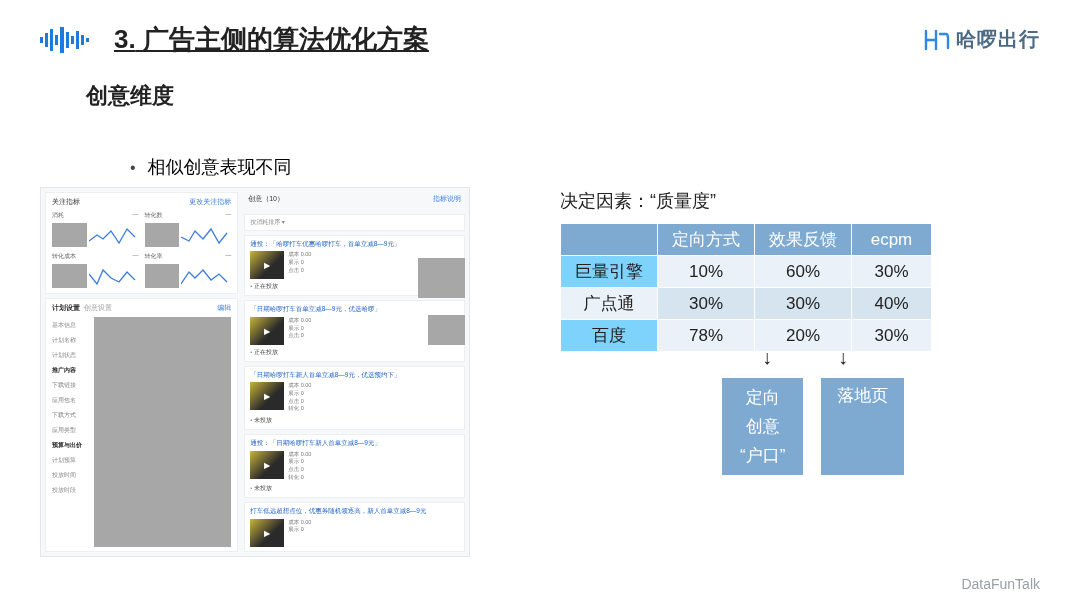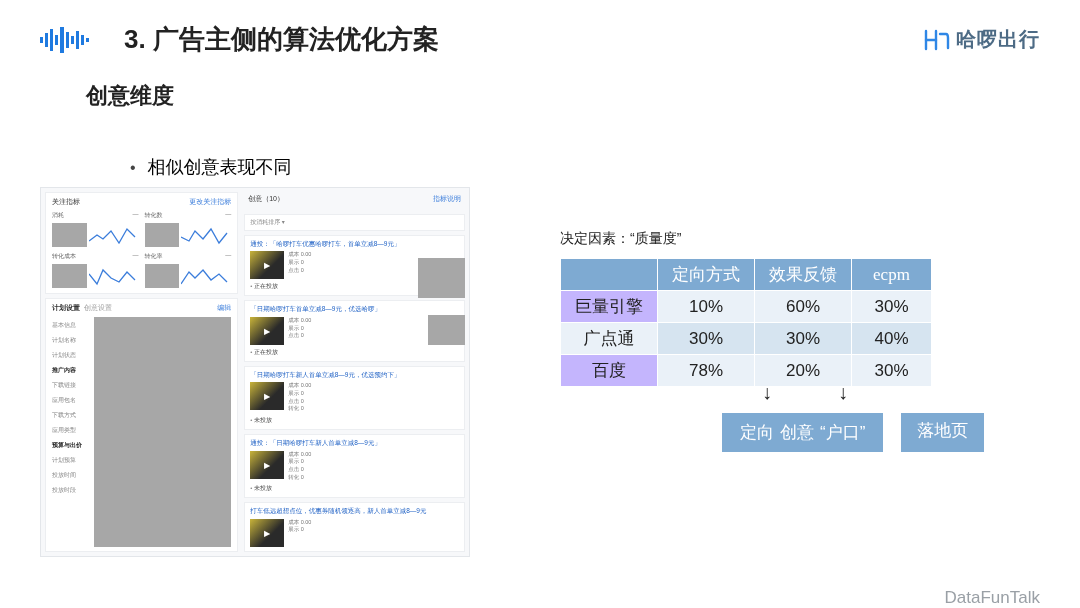--- a/index.html
+++ b/index.html
@@ -1,21 +1,21 @@
 <!DOCTYPE html>
 <html><head>
 <meta charset="utf-8">
 <style>
   * { box-sizing: border-box; margin: 0; padding: 0; }
   html, body { width: 1080px; height: 608px; font-family: "Microsoft YaHei", "PingFang SC", sans-serif; background: #fff; color: #222; }
   .slide { position: relative; width: 1080px; height: 608px; padding: 22px 40px 20px 40px; }
 
   
   .header { display: flex; align-items: center; justify-content: space-between; }
-  .title-wrap { display: flex; align-items: center; gap: 30px; }
+  .title-wrap { display: flex; align-items: center; gap: 20px; text-decoration: underline; }
   .wave-icon svg { display: block; }
   .title { font-size: 26px; font-weight: 700; color: #222; }
   .title .num { color: #222; }
   .brand { display: flex; align-items: center; gap: 6px; }
   .brand-logo { width: 28px; height: 24px; }
   .brand-text { font-size: 20px; font-weight: 700; color: #4d6b85; letter-spacing: 1px; }
 
   .subtitle { font-size: 22px; font-weight: 700; margin: 24px 0 6px 46px; }
   .bullets { margin-left: 90px; font-size: 18px; color: #000000; margin-top: 44px; }
   .bullets li { list-style: none; margin: 8px 0; }
@@ -48,42 +48,42 @@
   .creative-item .ctitle { color:#1c5fc4; margin-bottom:3px; line-height:1.3; }
   .creative-item .thumbrow { display:flex; gap:4px; align-items:flex-start; }
   .thumb { width: 34px; height: 28px; background: linear-gradient(135deg,#c9b43a,#2a2a2a 60%); position:relative; }
   .thumb::after { content:"▶"; position:absolute; top:50%; left:50%; transform:translate(-50%,-50%); color:#fff; font-size:8px; }
   .metrics { flex:1; font-size:5.5px; color:#777; line-height:1.4; }
   .status { margin-top:3px; font-size:6px; color:#444; }
   .status::before { content:"• "; color:#888; }
   .redoverlay { position:absolute; background:#a7a7a7; }
 
   
-  .factor { font-size: 14px; margin-bottom: 10px; margin-left: 60px; margin-top: 41px; }
+  .factor { font-size: 18px; margin-bottom: 10px; margin-left: 60px; }
   .tbl { border-collapse: collapse; margin-left: 60px; }
   .tbl th, .tbl td { border: 1px solid #fff; padding: 4px 14px; font-size: 17px; text-align: center; font-weight: 400; }
-  .tbl thead th { background: #7eaad2; color: #fff; font-family: Liberation Serif, serif; }
+  .tbl thead th { background: #7eaad2; color: #fff; }
   .tbl thead th:first-child { background:#7eaad2; }
-  .tbl tbody th { background: #c4b5fd; color: #222; font-weight: 400; min-width: 80px;}
+  .tbl tbody th { background: #7dd3fc; color: #222; font-weight: 400; min-width: 80px;}
   .tbl tbody td { background: #eaf1f8; min-width: 80px;}
   .tbl tbody tr:nth-child(even) td { background:#d6e4f0; }
   .tbl tbody tr:nth-child(even) th { background:#eaf1f8; }
   .tbl thead th:first-child { visibility: visible; background:#7eaad2; }
   .tbl .corner { background:#7eaad2; }
 
   .formula { font-family: "Cambria Math", "Times New Roman", serif; font-style: italic; font-size: 22px; margin: 28px 0 8px 80px; letter-spacing: 0.5px; }
   .arrows { position: relative; margin-left: 80px; height: 26px; }
   .arrow { position:absolute; top:-6px; font-size:20px; }
   .arrow.a1 { left: 182px; }
   .arrow.a2 { left: 258px; }
   .boxes { display:flex; gap:18px; margin-left:222px; }
   .box { background:#7eaad2; color:#fff; font-size:17px; padding:6px 16px; text-align:center; }
-  .box.tall { display:flex; flex-direction:row; gap:6px; padding:8px 18px; }
-
-  .footer { position:absolute; right: 40px; bottom: 0; color:#9aa0a6; font-size:17px; font-family: Arial, sans-serif; margin-left: 38px; }
+  .box.tall { display:flex; flex-direction:column; gap:6px; padding:8px 18px; }
+
+  .footer { position:absolute; right: 40px; bottom: 16px; color:#9aa0a6; font-size:14px; font-family: Arial, sans-serif; margin-left: 38px; }
 </style>
 </head>
 <body>
 
 <div class="slide">
   <div class="header">
     <div class="title-wrap">
       <span class="wave-icon">
         <svg width="54" height="26" viewBox="0 0 54 26">
           <g fill="#1f7ae0">

